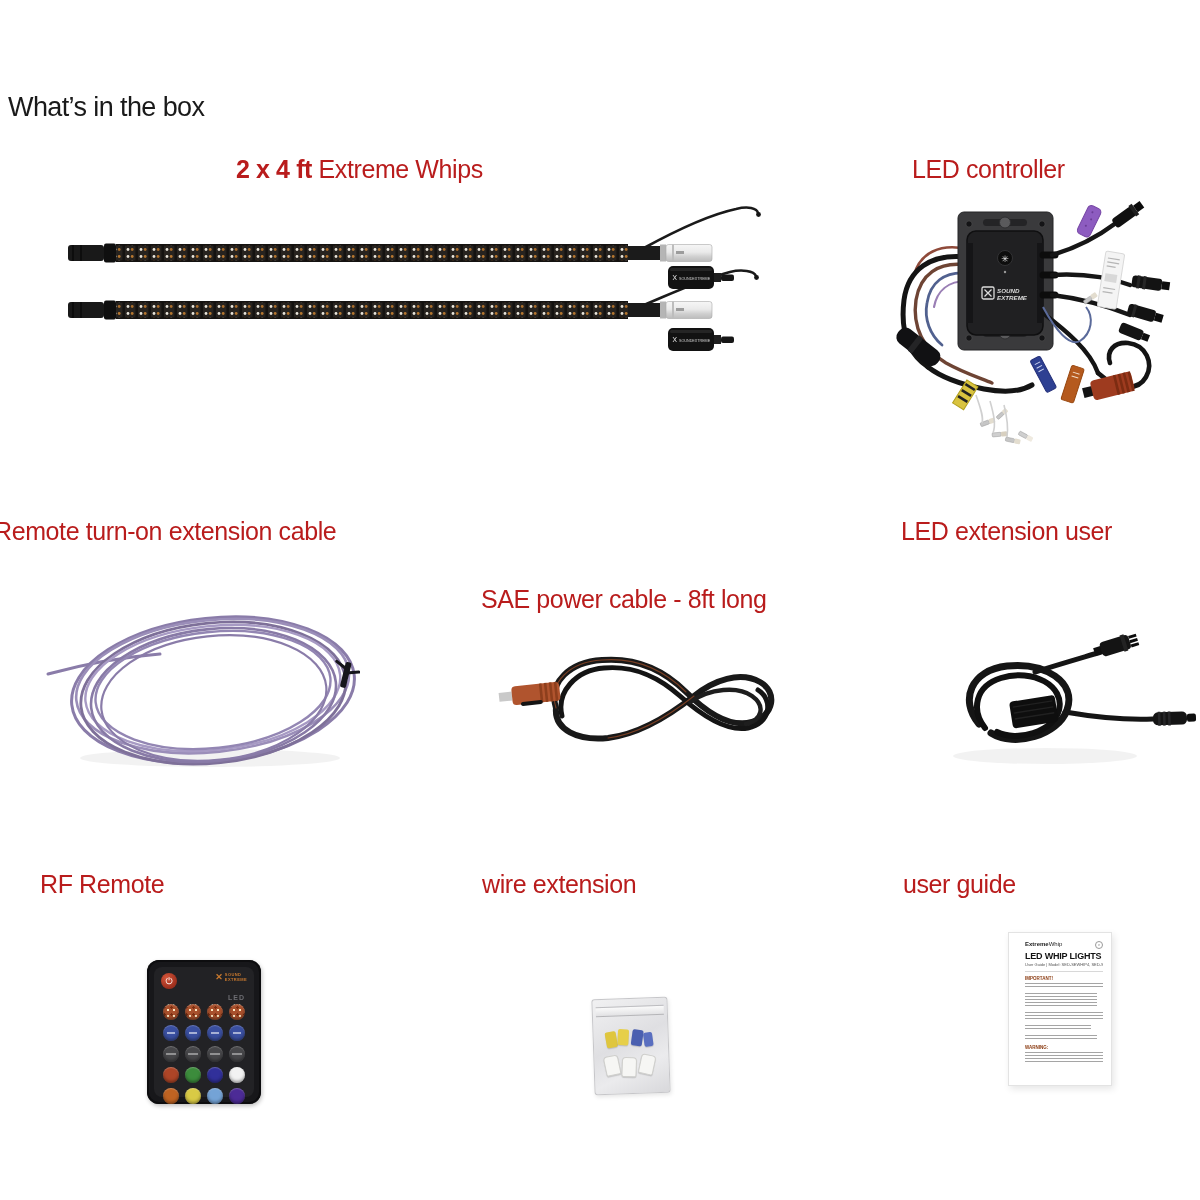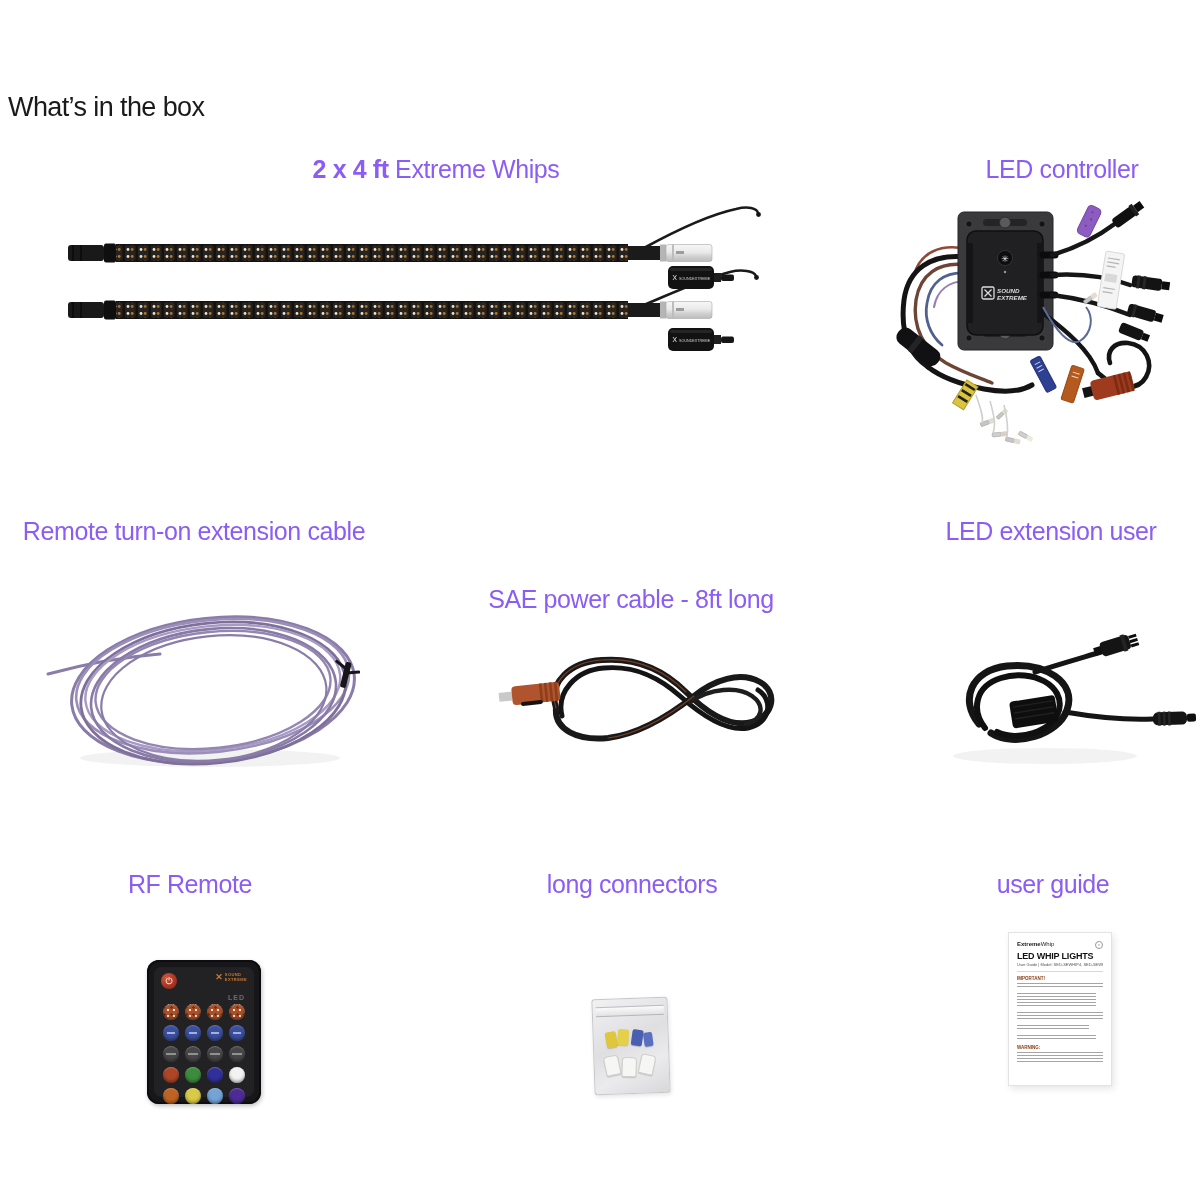--- a/index.html
+++ b/index.html
@@ -5,21 +5,21 @@
   html,body{margin:0;padding:0;}
   body{
     width:1200px;height:1200px;position:relative;background:#ffffff;
     font-family:"Liberation Sans", sans-serif;color:#141414;overflow:hidden;
   }
   .abs{position:absolute;}
   .page-title{
     left:8px;top:92px;font-size:27px;letter-spacing:-0.6px;color:#1a1a1a;
   }
   .item-label{
-    font-size:25px;letter-spacing:-0.4px;color:#8b5cf6;text-align:center;white-space:nowrap;
+    font-size:25px;letter-spacing:-0.4px;color:#b91c1c;text-align:left;white-space:nowrap;
   }
   .item-label b{font-weight:700;}
 
   
   .remote{
     left:147px;top:960px;width:114px;height:144px;background:#17171a;border-radius:12px;
     box-shadow:inset 0 0 0 2px #0d0d0f, 1px 2px 4px rgba(0,0,0,.25);
     padding:0;box-sizing:border-box;
   }
   .remote-inner{position:absolute;left:7px;top:7px;right:7px;bottom:7px;background:#222225;border-radius:8px;padding:6px 7px;box-sizing:border-box;}
@@ -49,21 +49,21 @@
   .wc-b1{left:38px;top:31px;width:11px;height:16px;background:#4a5fb0;transform:rotate(10deg);}
   .wc-b2{left:50px;top:34px;width:9px;height:14px;background:#5a6fc0;transform:rotate(-6deg);}
   .wc-w{background:#f6f6f4;border:1px solid #cfcfcc;border-radius:4px 4px 2px 2px;width:13px;height:18px;}
   .wc-w1{left:10px;top:56px;transform:rotate(-10deg);}
   .wc-w2{left:27px;top:58px;transform:rotate(4deg);}
   .wc-w3{left:45px;top:56px;transform:rotate(14deg);}
 
   
   .guide{
     left:1008px;top:932px;width:104px;height:154px;background:#ffffff;box-sizing:border-box;
-    border:1px solid #e3e3e3;box-shadow:2px 3px 7px rgba(0,0,0,.10);padding:8px 8px 6px 8px;
+    border:1px solid #e3e3e3;box-shadow:2px 3px 7px rgba(0,0,0,.10);padding:8px 8px 6px 16px;
   }
   .guide-head{display:flex;justify-content:space-between;align-items:flex-start;}
   .guide-brand{font-size:6px;color:#222;}
   .guide-brand b{font-weight:700;}
   .guide-mark{width:6px;height:6px;border:1px solid #9a9a9a;border-radius:50%;font-size:4px;color:#9a9a9a;text-align:center;line-height:6px;}
   .guide-title{font-size:9px;font-weight:700;letter-spacing:-0.2px;color:#111;margin-top:2px;}
   .guide-sub{font-size:4px;color:#555;margin-top:1px;white-space:nowrap;overflow:hidden;}
   .guide hr{border:none;border-top:1px solid #d8d8d8;margin:4px 0 4px 0;}
   .guide-important{font-size:4.5px;font-weight:700;color:#8a3a10;margin-bottom:2px;}
   .guide-warning{font-size:4.5px;font-weight:700;color:#8a3a10;margin:3px 0 2px 0;}
@@ -77,21 +77,21 @@
 <div class="abs page-title">What’s in the box</div>
 
 <div class="abs item-label" style="left:236px;top:155px;width:400px;">
   <b>2 x 4 ft</b><span> Extreme Whips</span>
 </div>
 <div class="abs item-label" style="left:912px;top:155px;width:300px;">LED controller</div>
 <div class="abs item-label" style="left:-6px;top:517px;width:400px;">Remote turn-on extension cable</div>
 <div class="abs item-label" style="left:481px;top:541px;width:300px;margin-top:44px;">SAE power cable - 8ft long</div>
 <div class="abs item-label" style="left:901px;top:517px;width:300px;">LED extension user</div>
 <div class="abs item-label" style="left:40px;top:870px;width:300px;">RF Remote</div>
-<div class="abs item-label" style="left:482px;top:870px;width:300px;">long connectors</div>
+<div class="abs item-label" style="left:482px;top:870px;width:300px;">wire extension</div>
 <div class="abs item-label" style="left:903px;top:870px;width:300px;">user guide</div>
 
 <svg class="abs" style="left:60px;top:200px;" width="720" height="200" viewBox="0 0 720 200">
   <defs>
     <pattern id="ledpat" width="13" height="18" patternUnits="userSpaceOnUse">
       <rect width="13" height="18" fill="#27231f"></rect>
       <rect x="10.4" width="2.6" height="18" fill="#141210"></rect>
       <circle cx="3" cy="3.5" r="1.4" fill="#e8e4da"></circle>
       <circle cx="7.2" cy="3.5" r="1.4" fill="#b5762f"></circle>
       <circle cx="3" cy="9" r="1.4" fill="#b5762f"></circle>

